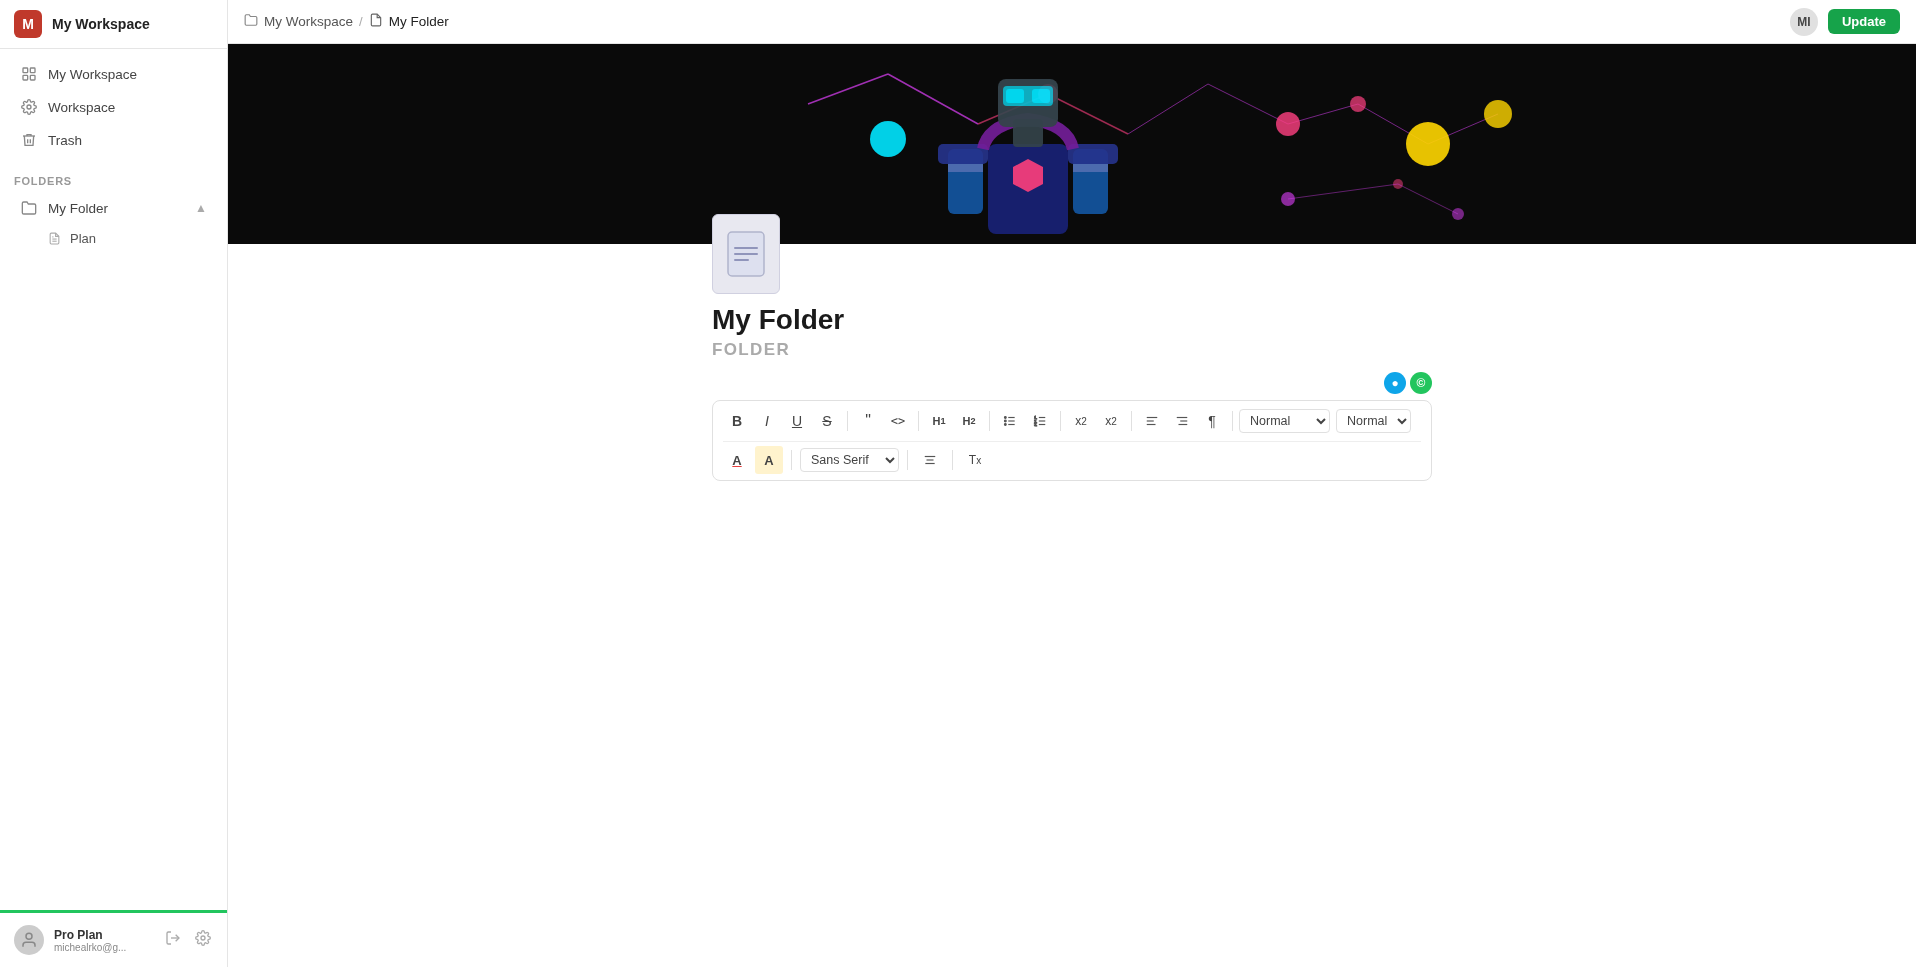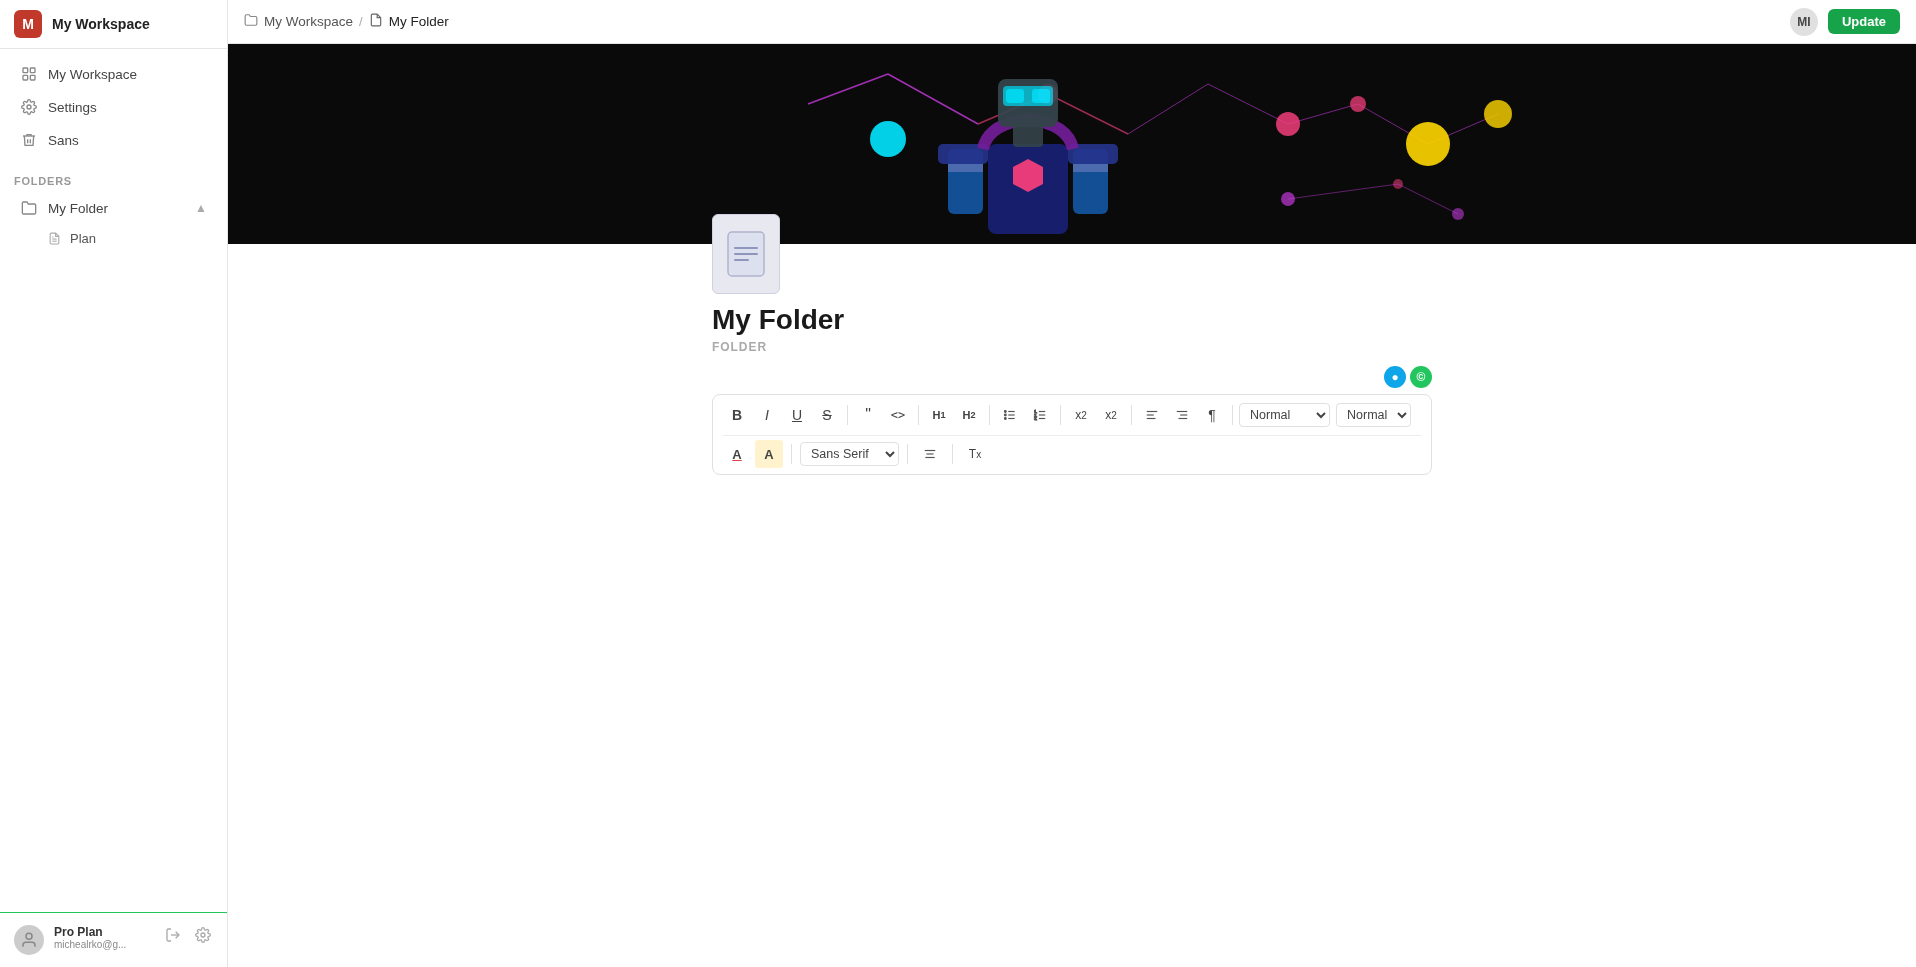--- a/index.html
+++ b/index.html
@@ -114,22 +114,23 @@
     .sub-item-icon {
       width: 14px;
       height: 14px;
       color: #aaa;
       font-size: 13px;
     }
 
     #sidebar-footer {
       margin-top: auto;
       padding: 12px 14px;
-      border-top: 1px solid #22c55e;
-      display: flex;
+      border-top: 3px solid #22c55e;
+      display: flex;
+      align-items: center;
       gap: 10px;
     }
 
     #footer-avatar {
       width: 30px;
       height: 30px;
       border-radius: 50%;
       background: #ccc;
       display: flex; align-items: center; justify-content: center;
       font-size: 14px;
@@ -302,21 +303,21 @@
     }
 
     #folder-title {
       font-size: 28px;
       font-weight: 700;
       color: #1a1a1a;
       margin-bottom: 4px;
     }
 
     #folder-subtitle {
-      font-size: 12px;
+      font-size: 17px;
       font-weight: 600;
       color: #aaa;
       letter-spacing: 0.08em;
       text-transform: uppercase;
       margin-bottom: 20px;
     }
 
     
     #toolbar {
       border: 1px solid #e0e0e0;
@@ -418,33 +419,33 @@
         </span>
         <span>My Workspace</span>
       </div>
       <div class="nav-item">
         <span class="nav-item-icon">
           <svg width="16" height="16" viewBox="0 0 24 24" fill="none" stroke="#888" stroke-width="2">
               <circle cx="12" cy="12" r="3"></circle>
               <path d="M19.4 15a1.65 1.65 0 0 0 .33 1.82l.06.06a2 2 0 0 1-2.83 2.83l-.06-.06a1.65 1.65 0 0 0-1.82-.33 1.65 1.65 0 0 0-1 1.51V21a2 2 0 0 1-4 0v-.09A1.65 1.65 0 0 0 9 19.4a1.65 1.65 0 0 0-1.82.33l-.06.06a2 2 0 0 1-2.83-2.83l.06-.06A1.65 1.65 0 0 0 4.68 15a1.65 1.65 0 0 0-1.51-1H3a2 2 0 0 1 0-4h.09A1.65 1.65 0 0 0 4.6 9a1.65 1.65 0 0 0-.33-1.82l-.06-.06a2 2 0 0 1 2.83-2.83l.06.06A1.65 1.65 0 0 0 9 4.68a1.65 1.65 0 0 0 1-1.51V3a2 2 0 0 1 4 0v.09a1.65 1.65 0 0 0 1 1.51 1.65 1.65 0 0 0 1.82-.33l.06-.06a2 2 0 0 1 2.83 2.83l-.06.06A1.65 1.65 0 0 0 19.4 9a1.65 1.65 0 0 0 1.51 1H21a2 2 0 0 1 0 4h-.09a1.65 1.65 0 0 0-1.51 1z"></path>
             </svg>
         </span>
-        <span>Settings</span>
+        <span>Workspace</span>
       </div>
       <div class="nav-item">
         <span class="nav-item-icon">
           <svg width="16" height="16" viewBox="0 0 24 24" fill="none" stroke="#888" stroke-width="2">
               <polyline points="3 6 5 6 21 6"></polyline>
               <path d="M19 6l-1 14H6L5 6"></path>
               <path d="M10 11v6"></path>
               <path d="M14 11v6"></path>
               <path d="M9 6V4h6v2"></path>
             </svg>
         </span>
-        <span>Sans</span>
+        <span>Trash</span>
       </div>
     </div>
 
     <div id="sidebar-folders-label">FOLDERS</div>
 
     <div class="folder-item">
       <span class="folder-item-icon">
         <svg width="16" height="16" viewBox="0 0 24 24" fill="none" stroke="#888" stroke-width="2">
             <path d="M22 19a2 2 0 0 1-2 2H4a2 2 0 0 1-2-2V5a2 2 0 0 1 2-2h5l2 3h9a2 2 0 0 1 2 2z"></path>
           </svg>

